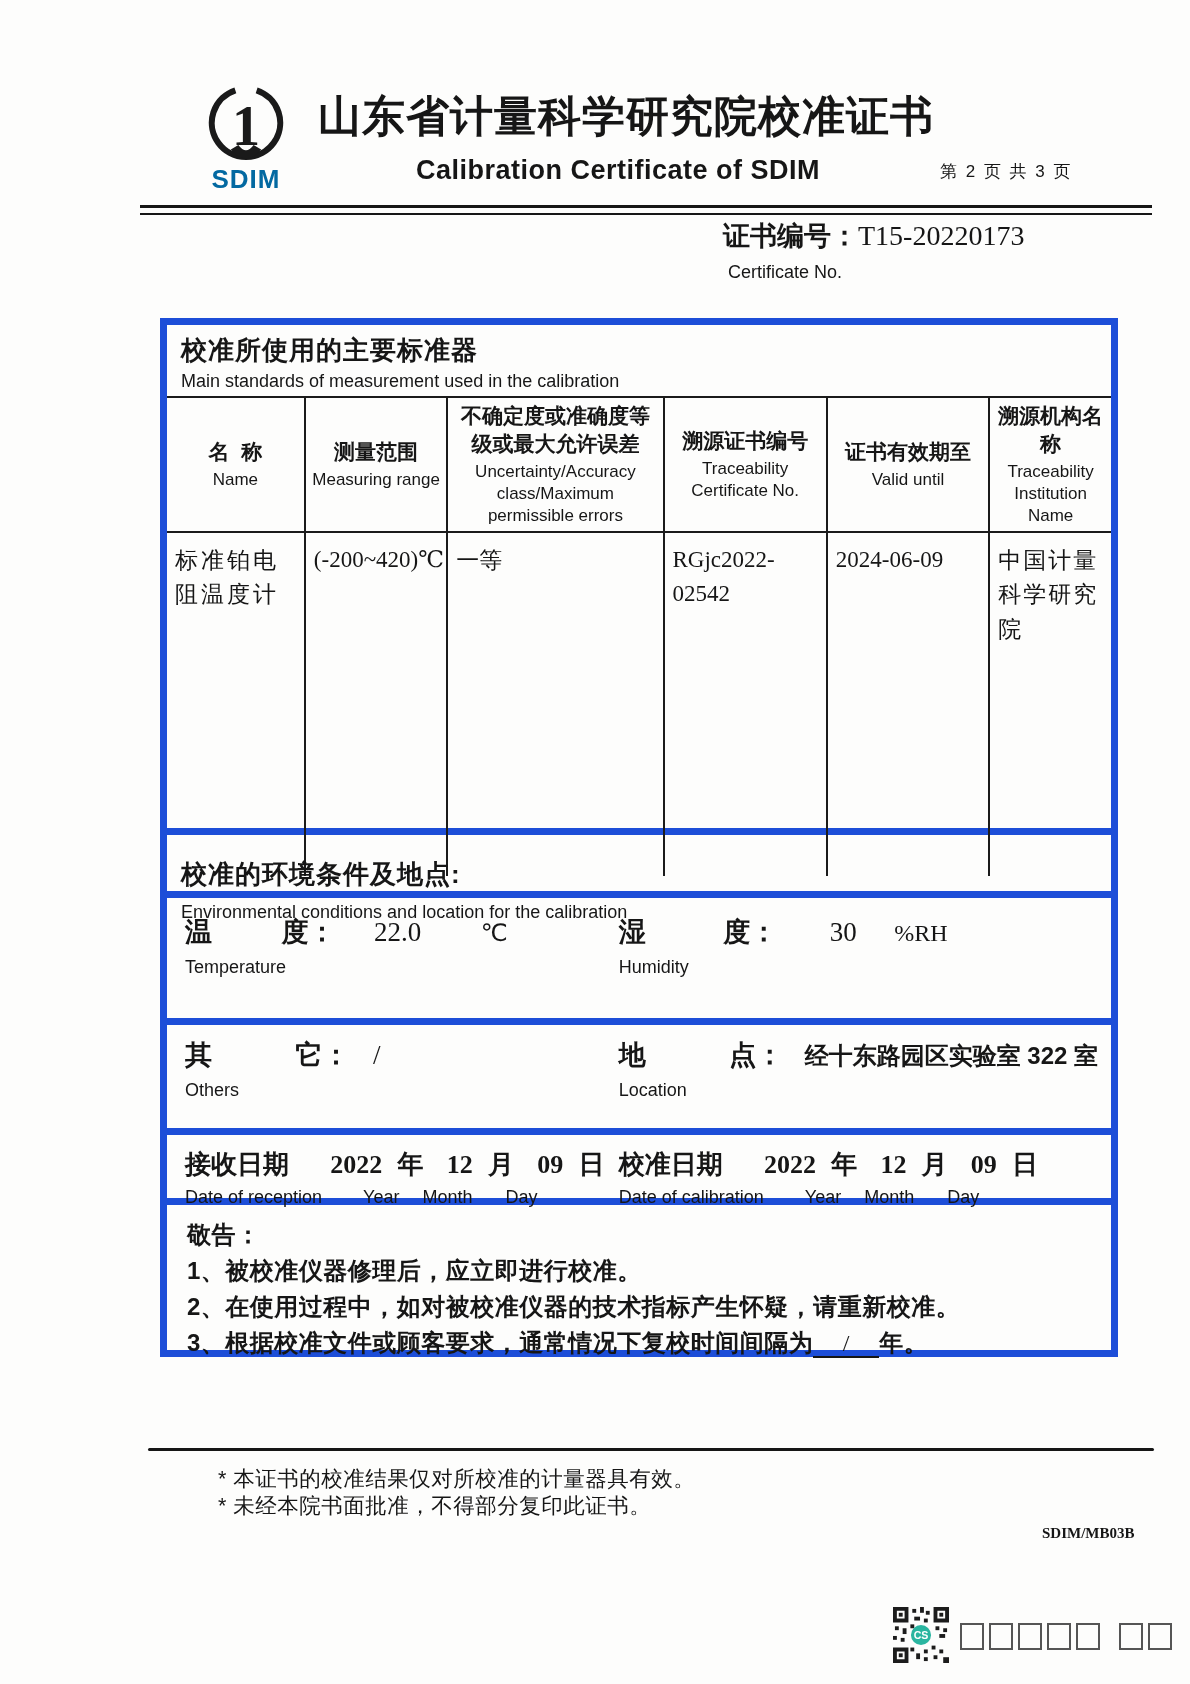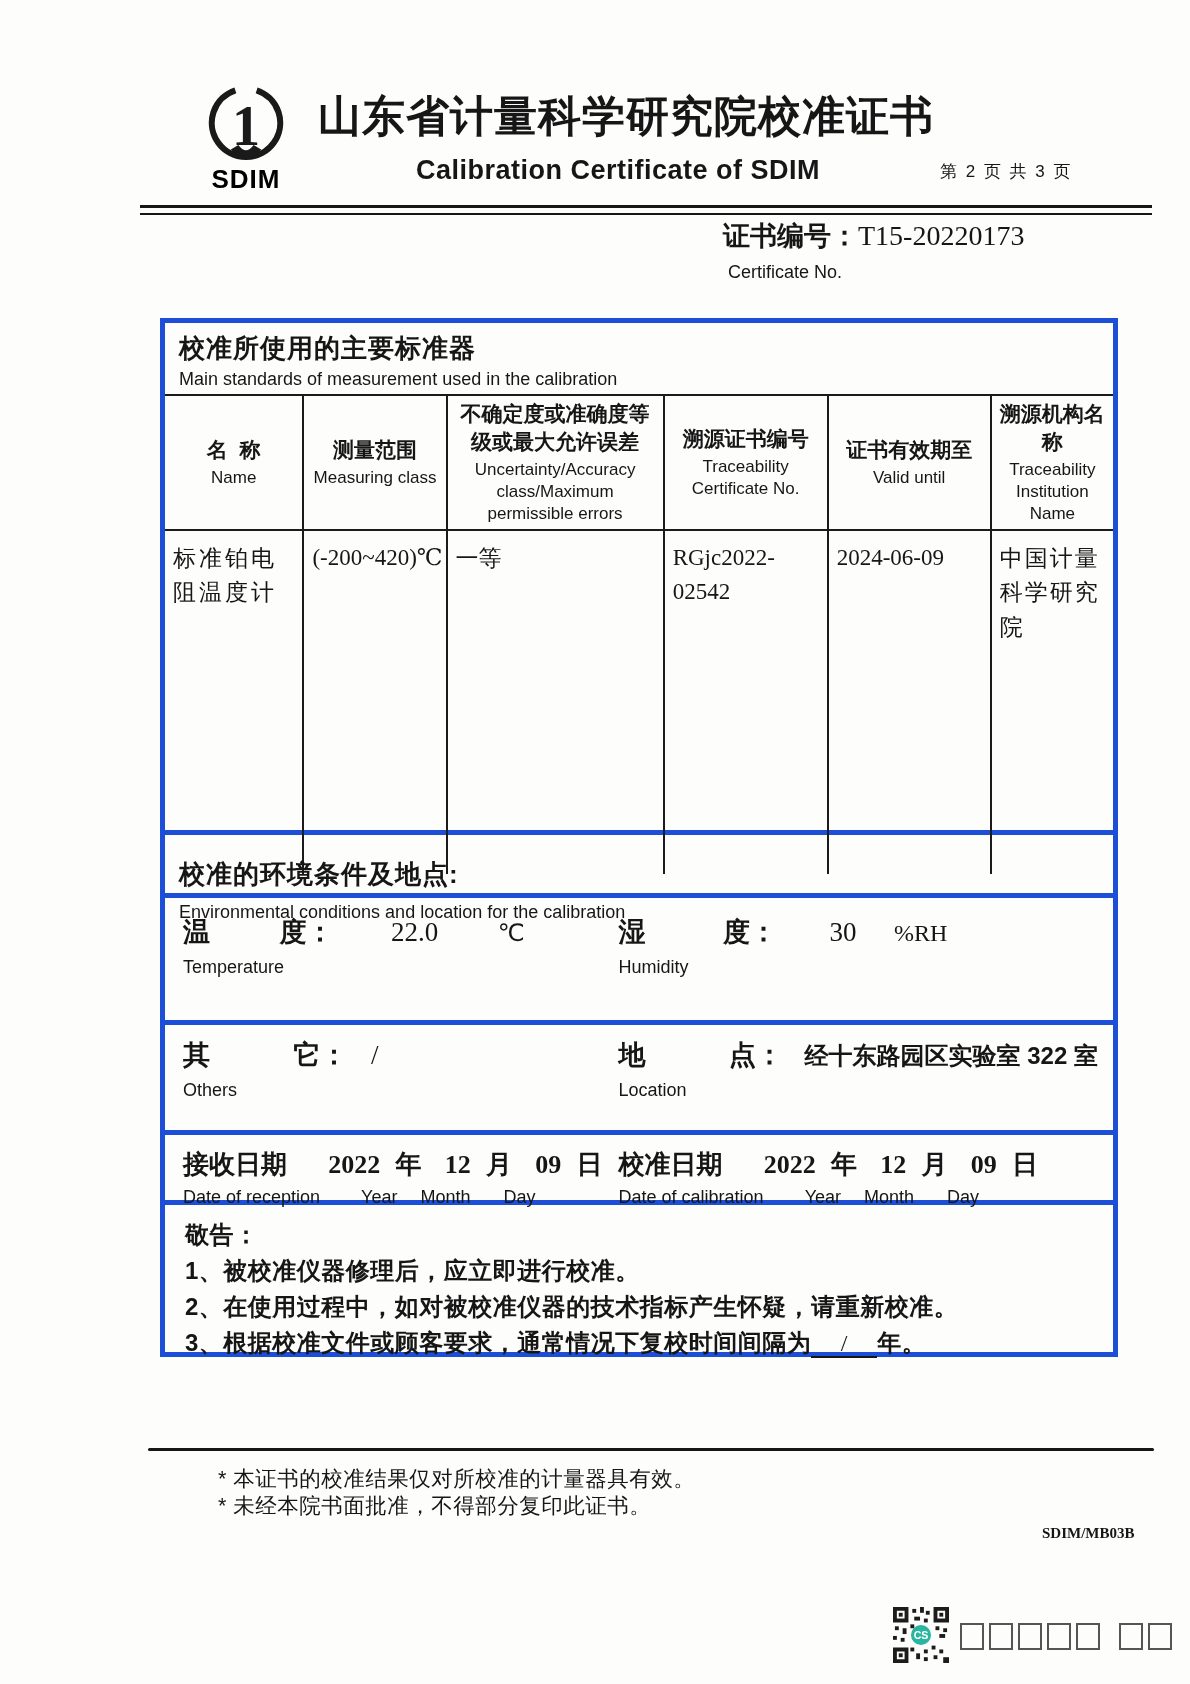--- a/index.html
+++ b/index.html
@@ -5,36 +5,36 @@
   html,body{margin:0;padding:0;background:#e9e9e7;}
   .page{
     position:relative;width:1190px;height:1684px;margin:0 auto;
     background:#fdfdfc;overflow:hidden;color:#161616;
     font-family:"Liberation Sans","DejaVu Sans",sans-serif;
   }
   .serif{font-family:"Liberation Serif","DejaVu Serif",serif;}
 
   
   .logo-wrap{position:absolute;left:200px;top:84px;width:92px;text-align:center;}
-  .logo-text{font-size:26px;font-weight:bold;letter-spacing:1px;margin-top:-8px;color:#000000;}
+  .logo-text{font-size:26px;font-weight:bold;letter-spacing:1px;margin-top:-8px;color:#0369a1;}
   .hdr-titles{position:absolute;left:318px;top:88px;width:600px;text-align:center;}
   .hdr-title-cn{font-family:"Liberation Serif","DejaVu Serif",serif;font-weight:bold;
     font-size:43px;letter-spacing:1px;white-space:nowrap;}
   .hdr-title-en{font-size:27px;font-weight:bold;margin-top:9px;letter-spacing:.5px;}
   .page-info{position:absolute;left:940px;top:160px;font-size:17px;letter-spacing:2px;white-space:nowrap;}
   .rule-double{position:absolute;left:140px;top:205px;width:1012px;height:5px;
     border-top:3px solid #161616;border-bottom:2px solid #161616;}
   .cert-line{position:absolute;left:723px;top:218px;white-space:nowrap;}
   .cert-label{font-size:27px;font-weight:bold;}
   .cert-no{font-size:28px;}
   .cert-en{position:absolute;left:728px;top:262px;font-size:18px;}
 
   
   .stack{position:absolute;left:160px;top:318px;width:958px;}
-  .box{box-sizing:border-box;border:5px solid #1d4ed8;background:transparent;}
+  .box{box-sizing:border-box;border:7px solid #1d4ed8;background:transparent;}
   .box + .box{border-top:none;}
   .box-a{height:517px;}
   .box-b{height:120px;}
   .box-c{height:127px;}
   .box-d{height:110px;}
   .box-e{height:70px;}
   .box-f{height:152px;}
 
   .section-head{height:63px;padding:8px 14px 0;}
   .sec-title-cn{font-size:26px;font-weight:bold;letter-spacing:1px;}
@@ -54,21 +54,21 @@
   .td-num{font-size:22px;}
 
   
   .cond-row{display:flex;}
   .cond-left{width:47%;padding:16px 0 0 18px;box-sizing:border-box;}
   .cond-right{flex:1;padding:16px 0 0 8px;box-sizing:border-box;}
   .cond-line{font-size:27px;font-weight:bold;white-space:nowrap;}
   .cond-line .val{font-weight:normal;font-size:27px;}
   .cond-line .unit{font-weight:normal;font-size:24px;}
   .cond-en{font-size:18px;font-weight:normal;margin-top:7px;}
-  .g1{margin-left:0;} .g2{margin-left:62px;} .gv{margin-left:50px;} .gu{margin-left:52px;}
+  .g1{margin-left:0;} .g2{margin-left:62px;} .gv{margin-left:31px;} .gu{margin-left:52px;}
   .h2{margin-left:70px;} .hv{margin-left:45px;} .hu{margin-left:30px;}
   .o2{margin-left:76px;} .ov{margin-left:16px;}
   .l2{margin-left:76px;} .lv{margin-left:14px;font-size:24px;}
 
   
   .date-cn{font-size:26px;font-weight:bold;white-space:nowrap;padding-top:6px;}
   .date-cn .num{font-weight:bold;}
   .d-y{margin-left:34px;} .d-u{margin-left:8px;} .d-m{margin-left:16px;margin-top:29px;} .d-d{margin-left:16px;}
   .date-en{font-size:18px;margin-top:5px;white-space:nowrap;}
   .e-y{margin-left:36px;} .e-m{margin-left:18px;} .e-d{margin-left:28px;}
@@ -136,21 +136,21 @@
             <col style="width:12.9%">
         </colgroup>
         <thead>
           <tr>
             <th>
               <div class="th-cn">名&nbsp;&nbsp;称</div>
               <div class="th-en">Name</div>
               </th>
             <th>
               <div class="th-cn">测量范围</div>
-              <div class="th-en">Measuring class</div>
+              <div class="th-en">Measuring range</div>
               </th>
             <th>
               <div class="th-cn">不确定度或准确度等级或最大允许误差</div>
               <div class="th-en">Uncertainty/Accuracy class/Maximum permissible errors</div>
               </th>
             <th>
               <div class="th-cn">溯源证书编号</div>
               <div class="th-en">Traceability Certificate No.</div>
               </th>
             <th>

